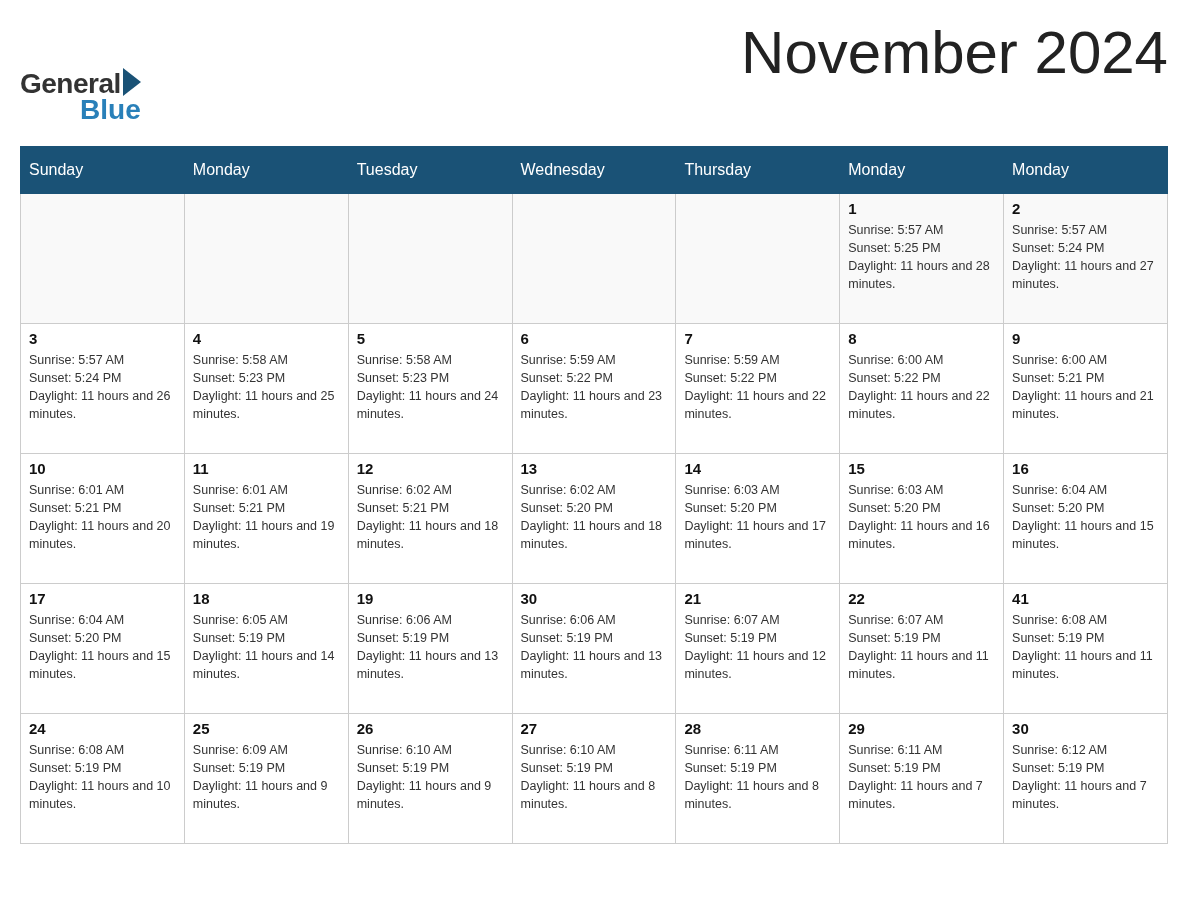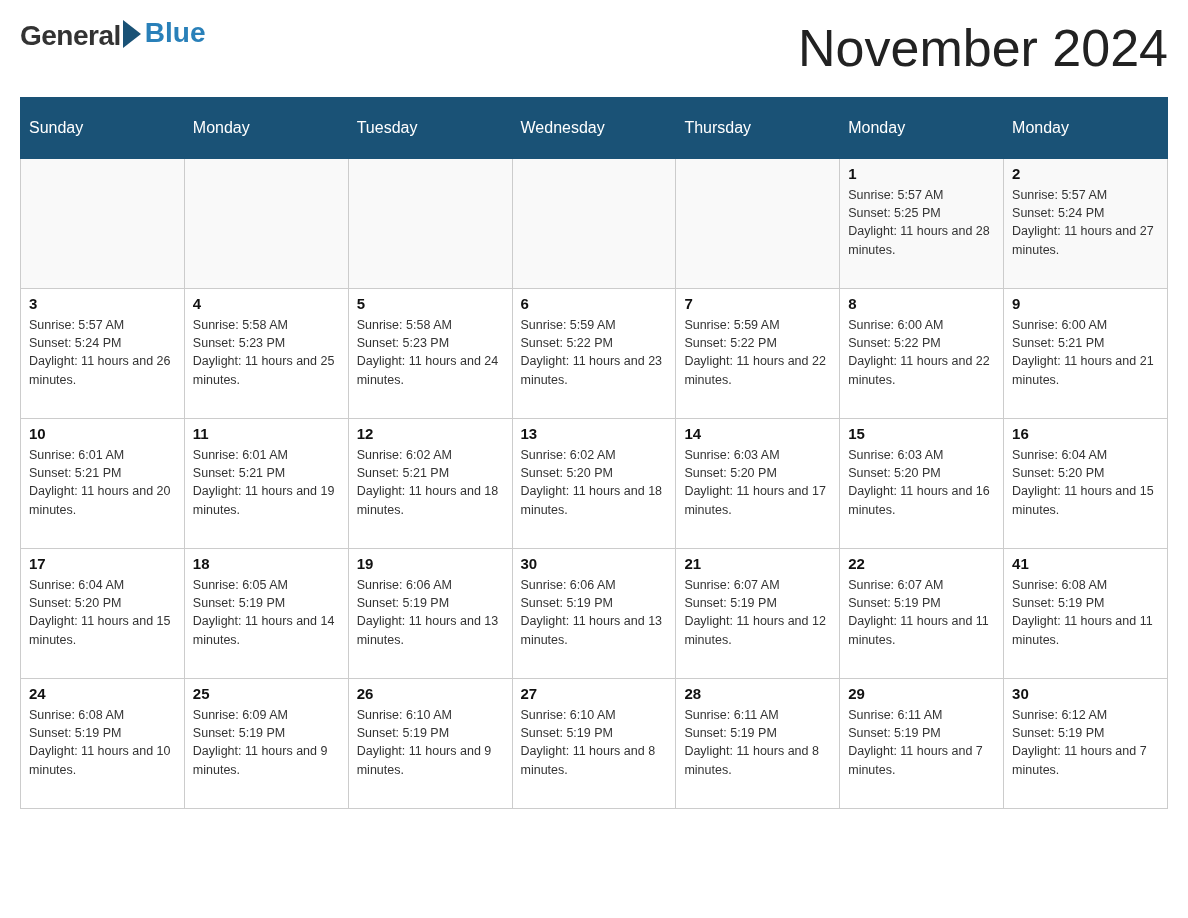--- a/index.html
+++ b/index.html
@@ -11,22 +11,23 @@
       min-height: 918px;
     }
     .header {
       display: flex;
       justify-content: space-between;
       align-items: flex-start;
       margin-bottom: 20px;
     }
     .logo {
       display: flex;
-      flex-direction: row;
-      align-items: center;
+      flex-direction: column;
+      align-items: flex-end;
+      margin-top: 48px;
     }
     .logo-top {
       display: flex;
       align-items: center;
     }
     .logo-general {
       font-size: 28px;
       font-weight: bold;
       color: #333;
       letter-spacing: -0.5px;
@@ -44,40 +45,40 @@
       font-size: 28px;
       font-weight: bold;
       color: #2980b9;
       margin-top: -6px;
       margin-left: 4px;
     }
     .title-section {
       text-align: right;
     }
     .main-title {
-      font-size: 52px;
+      font-size: 60px;
       font-weight: normal;
       color: #222;
       line-height: 1.1;
       margin-left: 20px;
     }
     .subtitle {
       font-size: 22px;
       color: #444;
       margin-top: 4px;
     }
     .calendar {
       width: 100%;
       border-collapse: collapse;
       border: 1px solid #aaa;
     }
     .calendar th {
       background-color: #1a5276;
       color: #fff;
-      padding: 21px 8px;
+      padding: 14px 8px;
       font-size: 16px;
       font-weight: normal;
       text-align: left;
       border: 1px solid #1a5276;
     }
     .calendar td {
       vertical-align: top;
       padding: 6px 8px;
       border: 1px solid #ccc;
       width: 14.28%;

